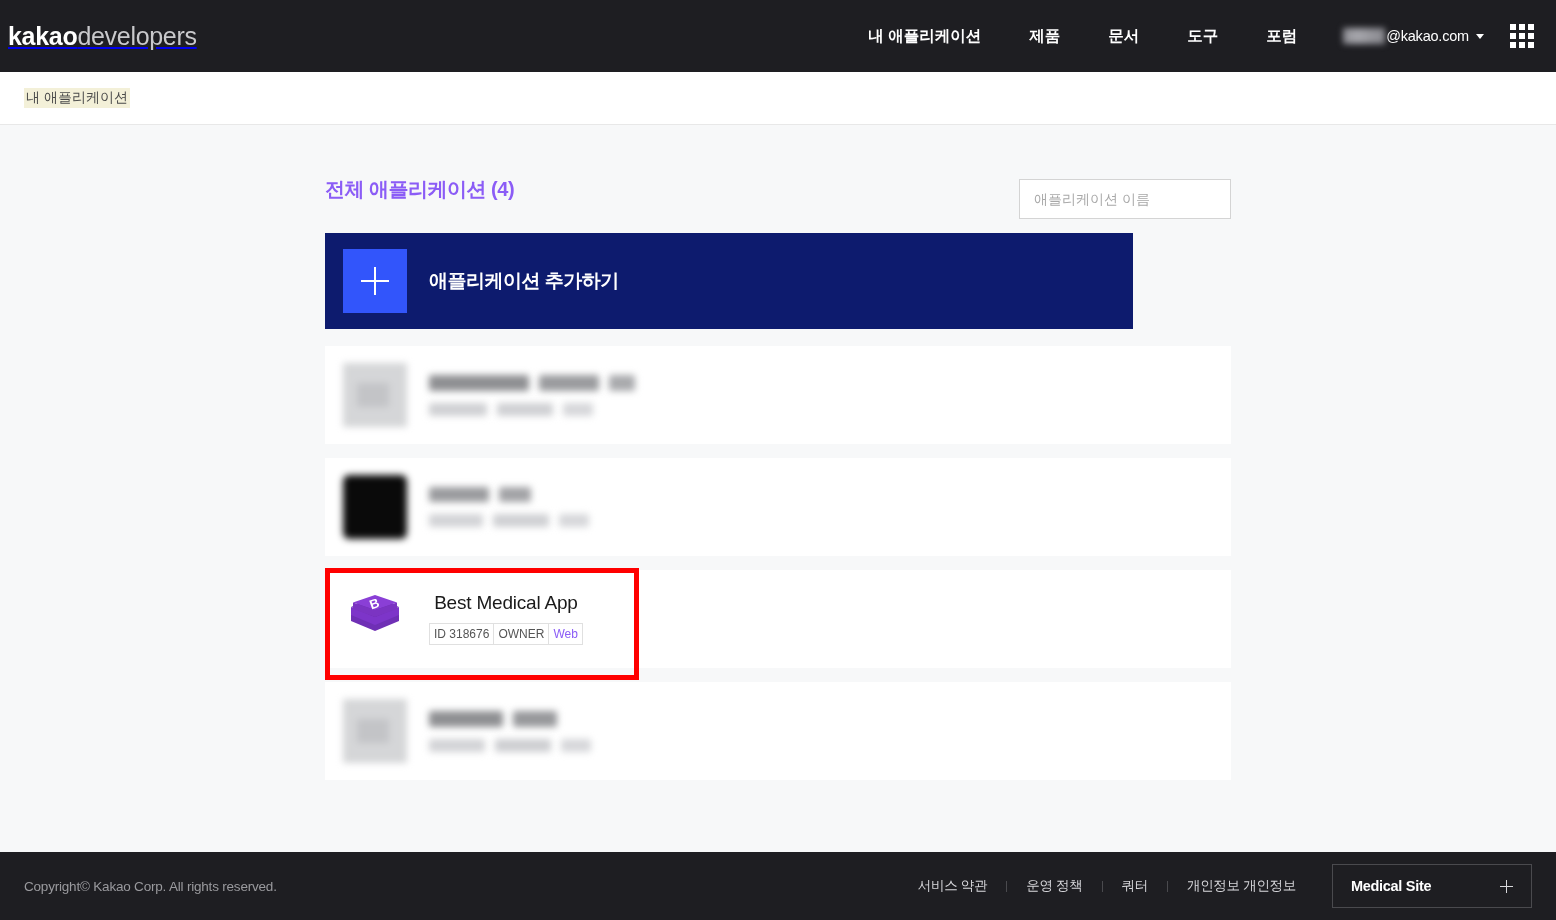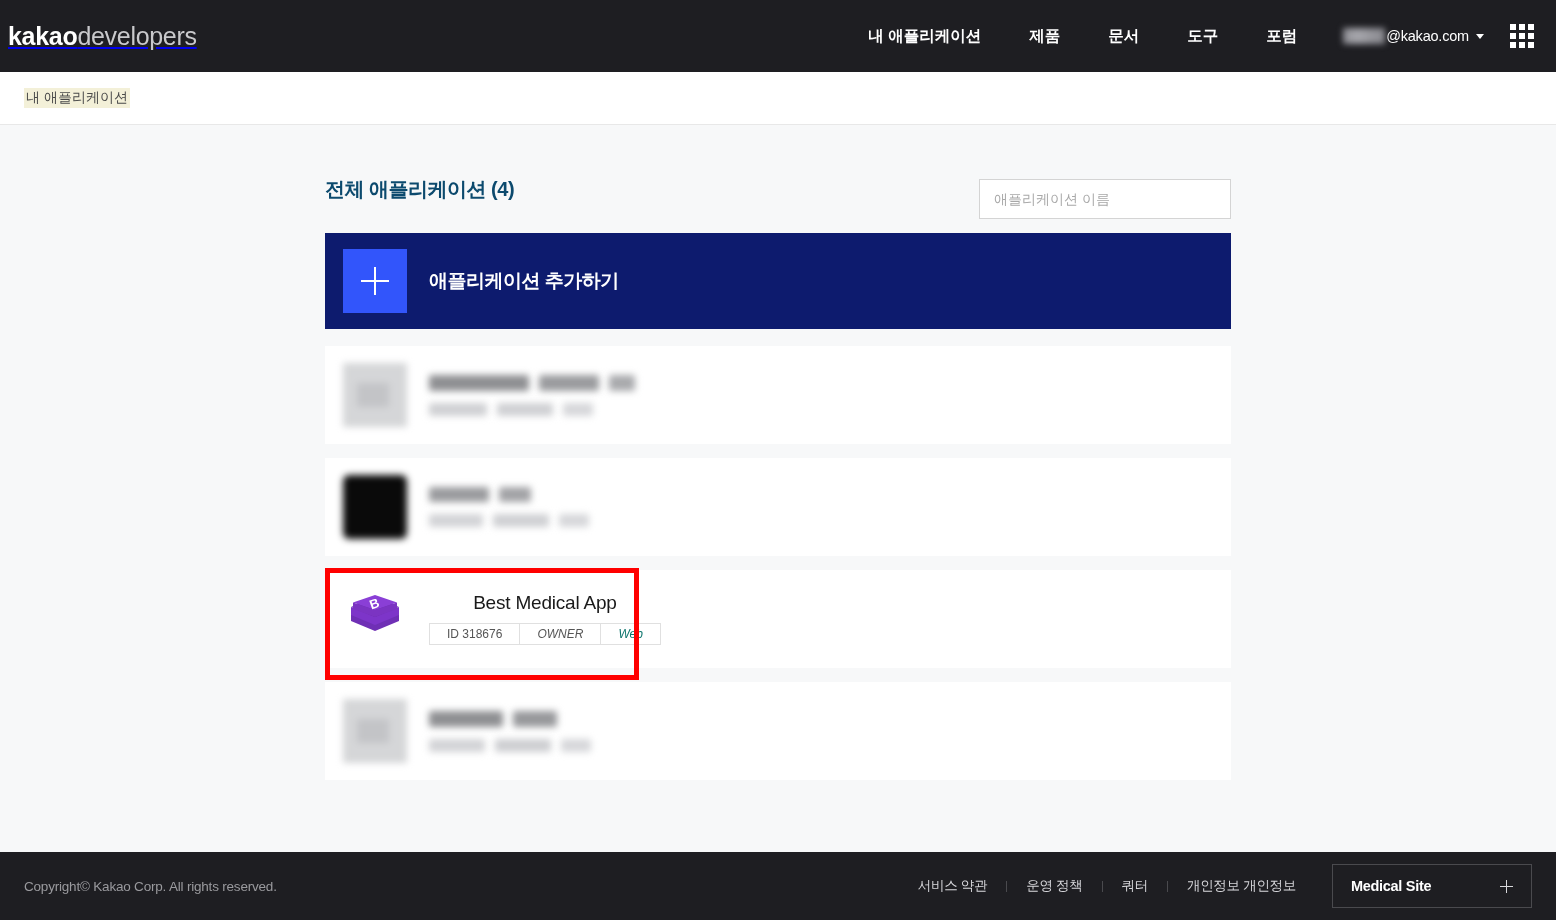--- a/index.html
+++ b/index.html
@@ -131,43 +131,43 @@
   .list-head {
     display: flex;
     align-items: center;
     justify-content: space-between;
     height: 44px;
     margin-bottom: 22px;
   }
   .list-title {
     font-size: 20px;
     font-weight: 700;
-    color: #0c4a6e;
+    color: #8b5cf6;
     letter-spacing: -0.5px;
   }
   .search-input {
-    width: 252px;
+    width: 212px;
     height: 40px;
     border: 1px solid #d4d4d4;
     background: #ffffff;
     padding: 0 14px;
     font-size: 14px;
     color: #333;
     font-family: inherit;
     outline: none;
     border-radius: 0;
     margin-top: 20px;
   }
   .search-input::placeholder { color: #a8a8a8; }
 
   
   .add-app {
     display: flex;
     align-items: center;
-    width: 906px;
+    width: 808px;
     height: 96px;
     background: #0d1b6e;
     border: none;
     cursor: pointer;
     padding: 0;
     margin-bottom: 17px;
     text-align: left;
     font-family: inherit;
     margin-top: 11px;
   }
@@ -242,26 +242,26 @@
     margin-bottom: 9px;
     line-height: 1.1;
     text-align: center;
   }
   .badges { display: flex; align-items: center; }
   .badge {
     border: 1px solid #e0e0e0;
     font-size: 12px;
     height: 22px;
     line-height: 20px;
-    padding: 0 17px;
+    padding: 0 4px;
     color: #555;
     white-space: nowrap;
   }
-  .badge + .badge { margin-left: -1px; font-style: italic; }
-  .badge.muted { color: #0f766e; }
+  .badge + .badge { margin-left: -1px; }
+  .badge.muted { color: #8b5cf6; }
 
   
   .blur-thumb {
     width: 64px; height: 64px;
     filter: blur(3.5px);
     position: relative;
     overflow: hidden;
   }
   .blur-thumb.light { background: #d5d6d8; }
   .blur-thumb.light::after {

